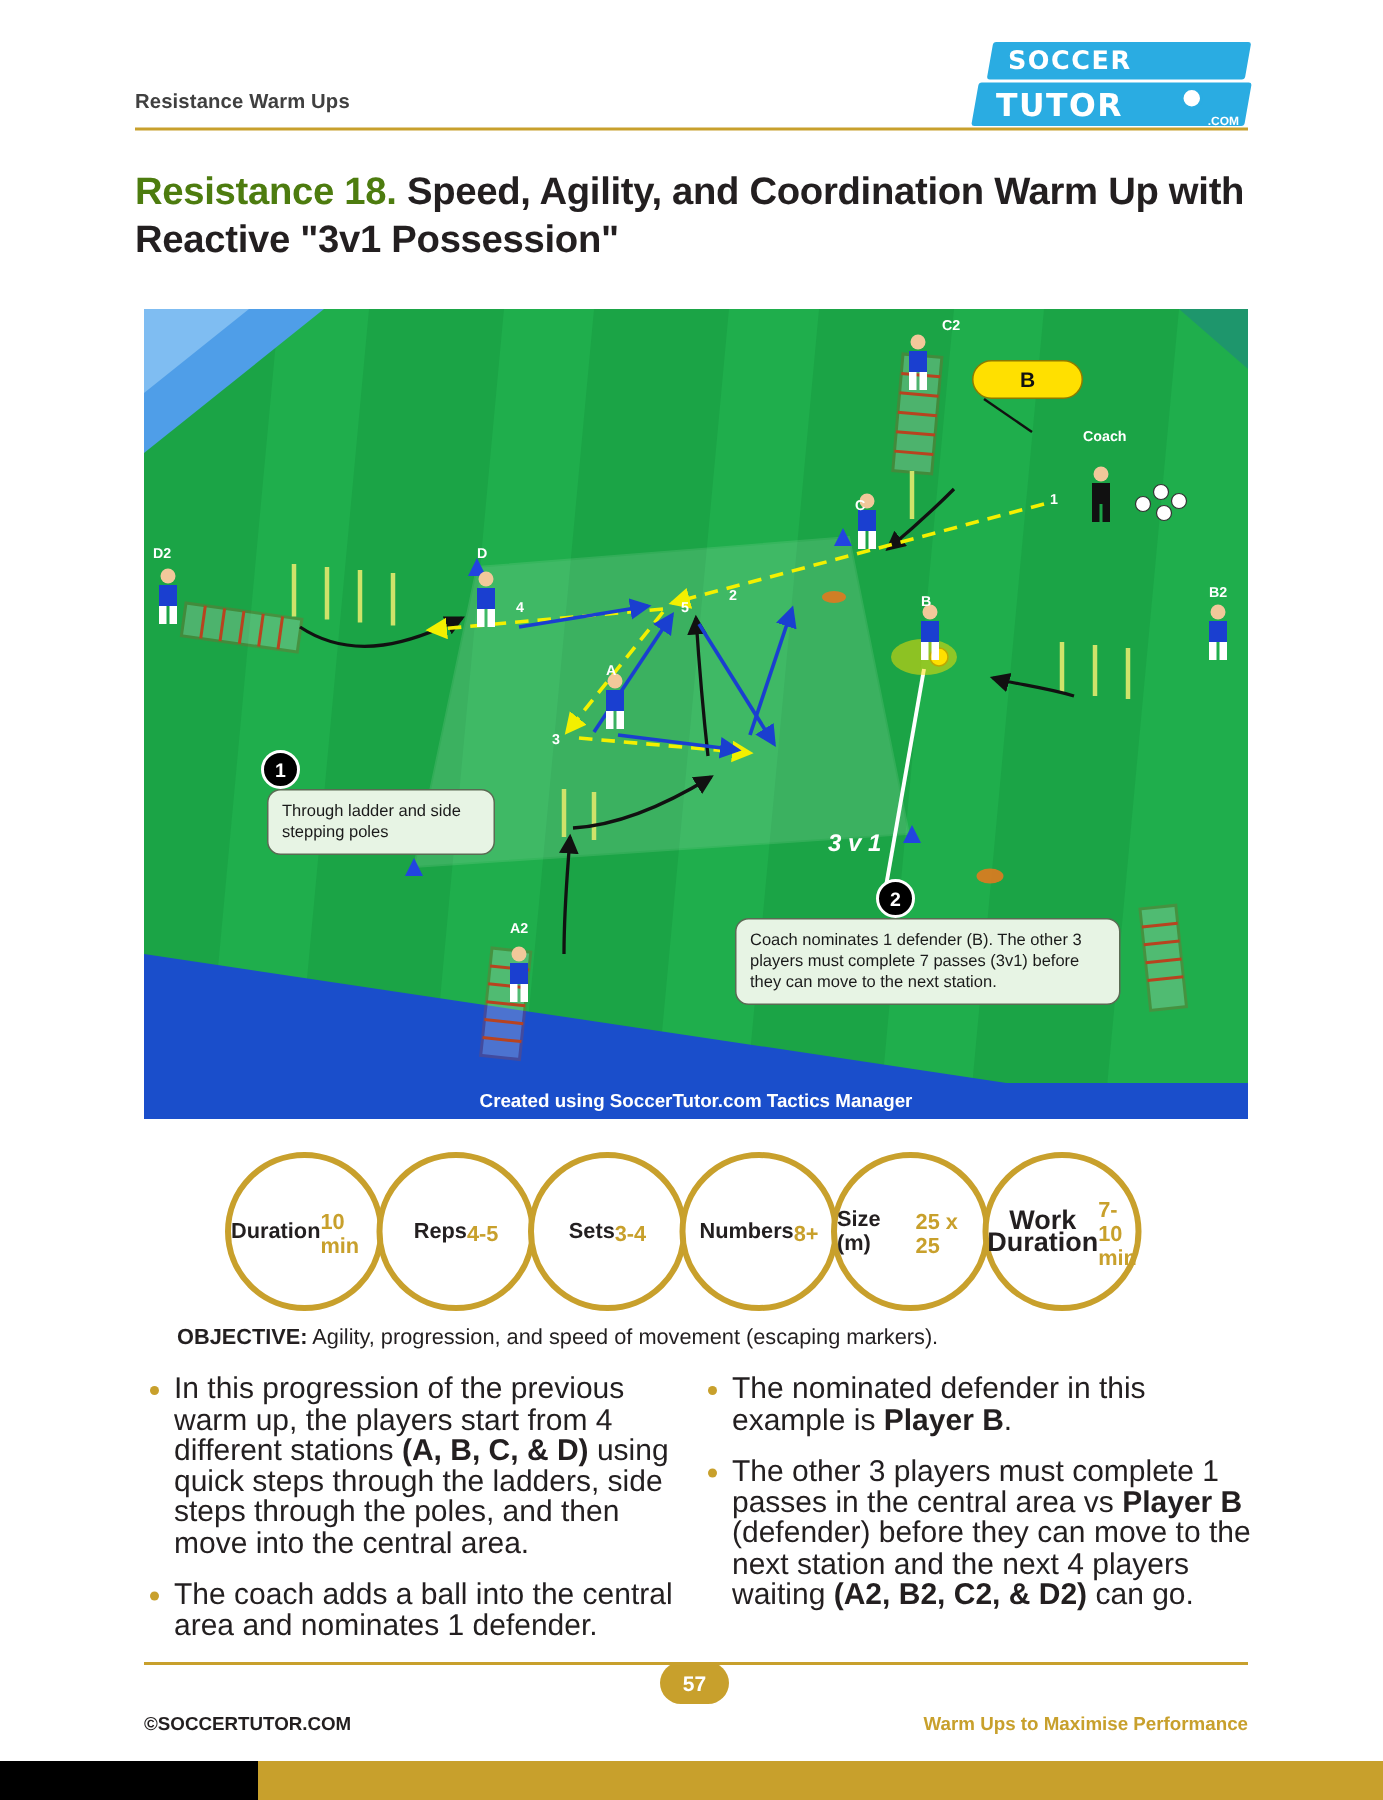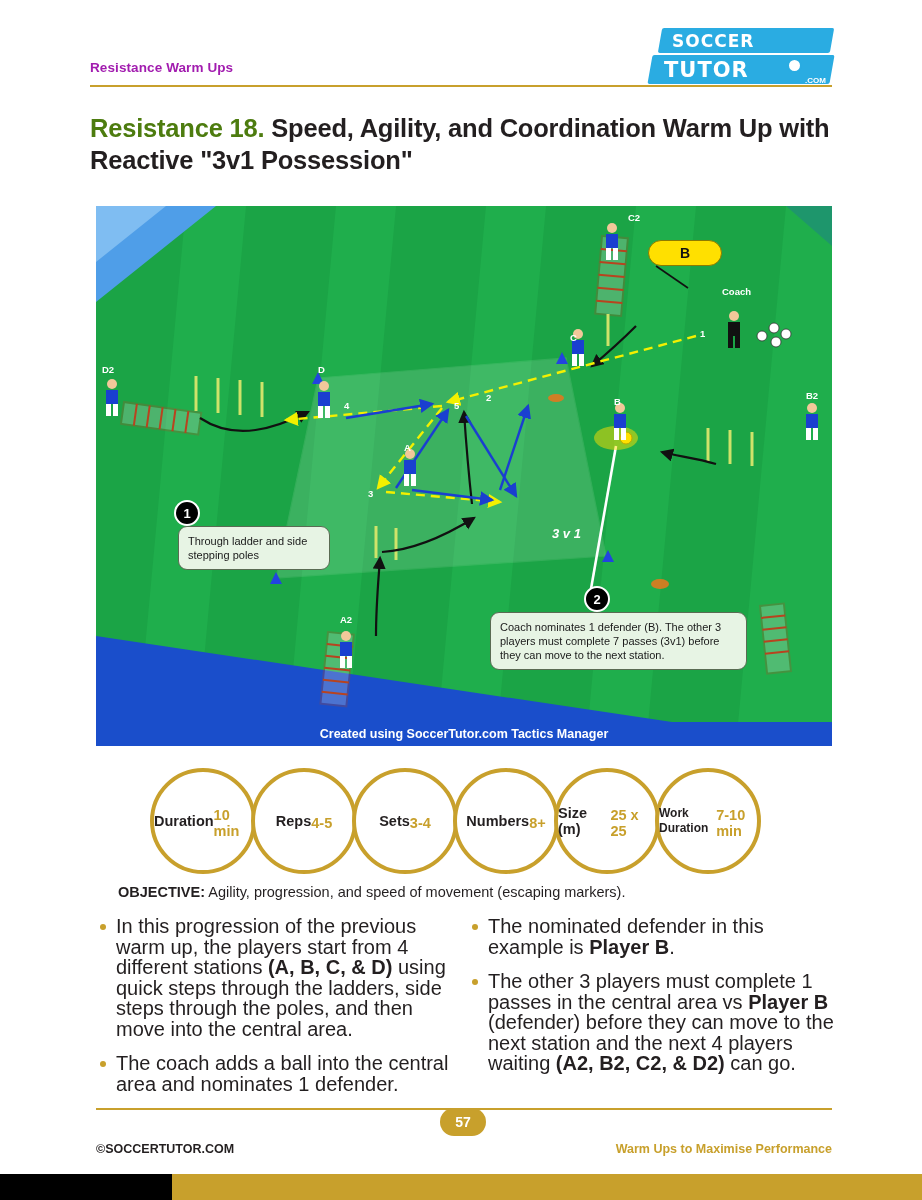--- a/index.html
+++ b/index.html
@@ -14,21 +14,21 @@
   }
 
   
   .page-header {
     position: absolute;
     left: 90px; top: 28px; width: 742px; height: 62px;
   }
   .header-title {
     position: absolute;
     left: 0; top: 32px;
-    font-size: 13.5px; font-weight: bold; color: #a21caf;
+    font-size: 13.5px; font-weight: bold; color: #404040;
     letter-spacing: .1px;
   }
   .header-rule {
     position: absolute; left: 0; top: 57px; width: 742px; height: 2px;
     background: #c8a02c;
   }
   .logo {
     position: absolute; right: 0; top: 0;
     width: 182px; height: 56px;
   }
@@ -114,37 +114,37 @@
     background: #ffe000;
     border: 1.5px solid #8c7b00;
     border-radius: 13px;
     width: 74px; height: 26px;
     display:flex; align-items:center; justify-content:center;
     font-weight: bold; font-size: 14px; color: #111;
   }
   .pitch-text {
     position:absolute; font-size: 9.5px; font-weight: bold; color:#ffffff;
   }
-  .pitch-text.ital { font-style: italic; font-size: 13px; }
+  .pitch-text.ital { font-style: italic; font-size: 16px; margin-top: 28px; }
 
   
   .stats {
     position: absolute; left: 150px; top: 768px; width: 630px; height: 106px;
   }
   .stat-circle {
     position: absolute; top: 0;
     width: 106px; height: 106px;
     border-radius: 50%;
     border: 4px solid #c8a02c;
     background: #ffffff;
     display:flex; flex-direction: row; align-items:center; justify-content:center;
   }
   .stat-label { font-size: 14.5px; font-weight: bold; color: #231f20; }
   .stat-value { font-size: 14.5px; font-weight: bold; color: #c8a02c; margin-top: 3px; }
-  .stat-label.sm { font-size: 12px; line-height: 15px; }
+  .stat-label.sm { font-size: 18px; line-height: 15px; text-align:center; }
 
   
   .objective {
     position: absolute; left: 118px; top: 884px; width: 720px;
     font-size: 14.5px; color: #231f20;
   }
   .objective b { font-weight: bold; }
 
   
   .col-left { position: absolute; left: 96px; top: 916px; width: 370px; }

